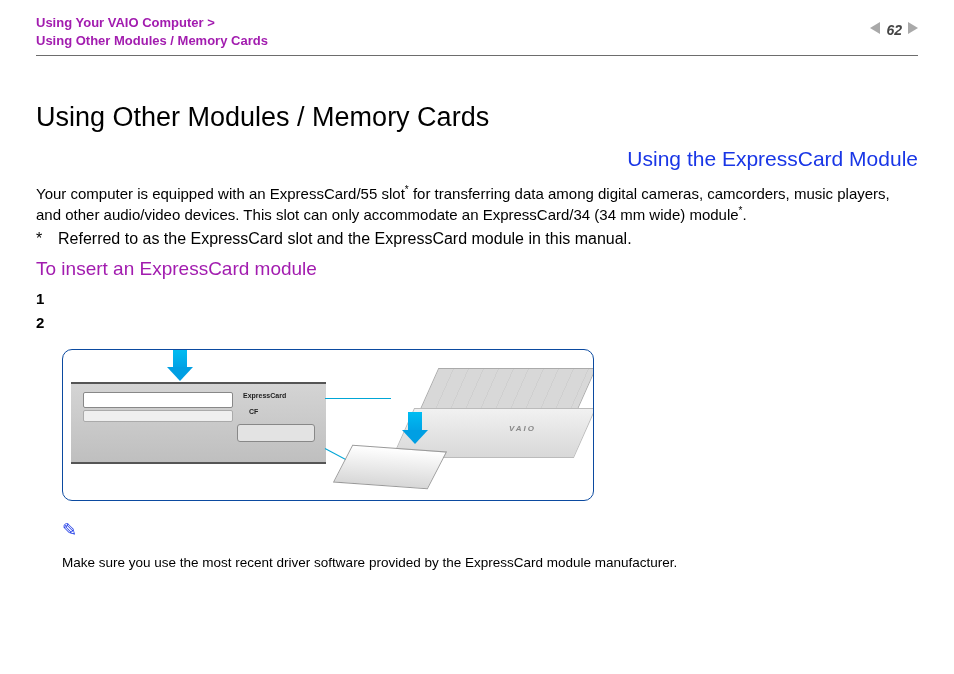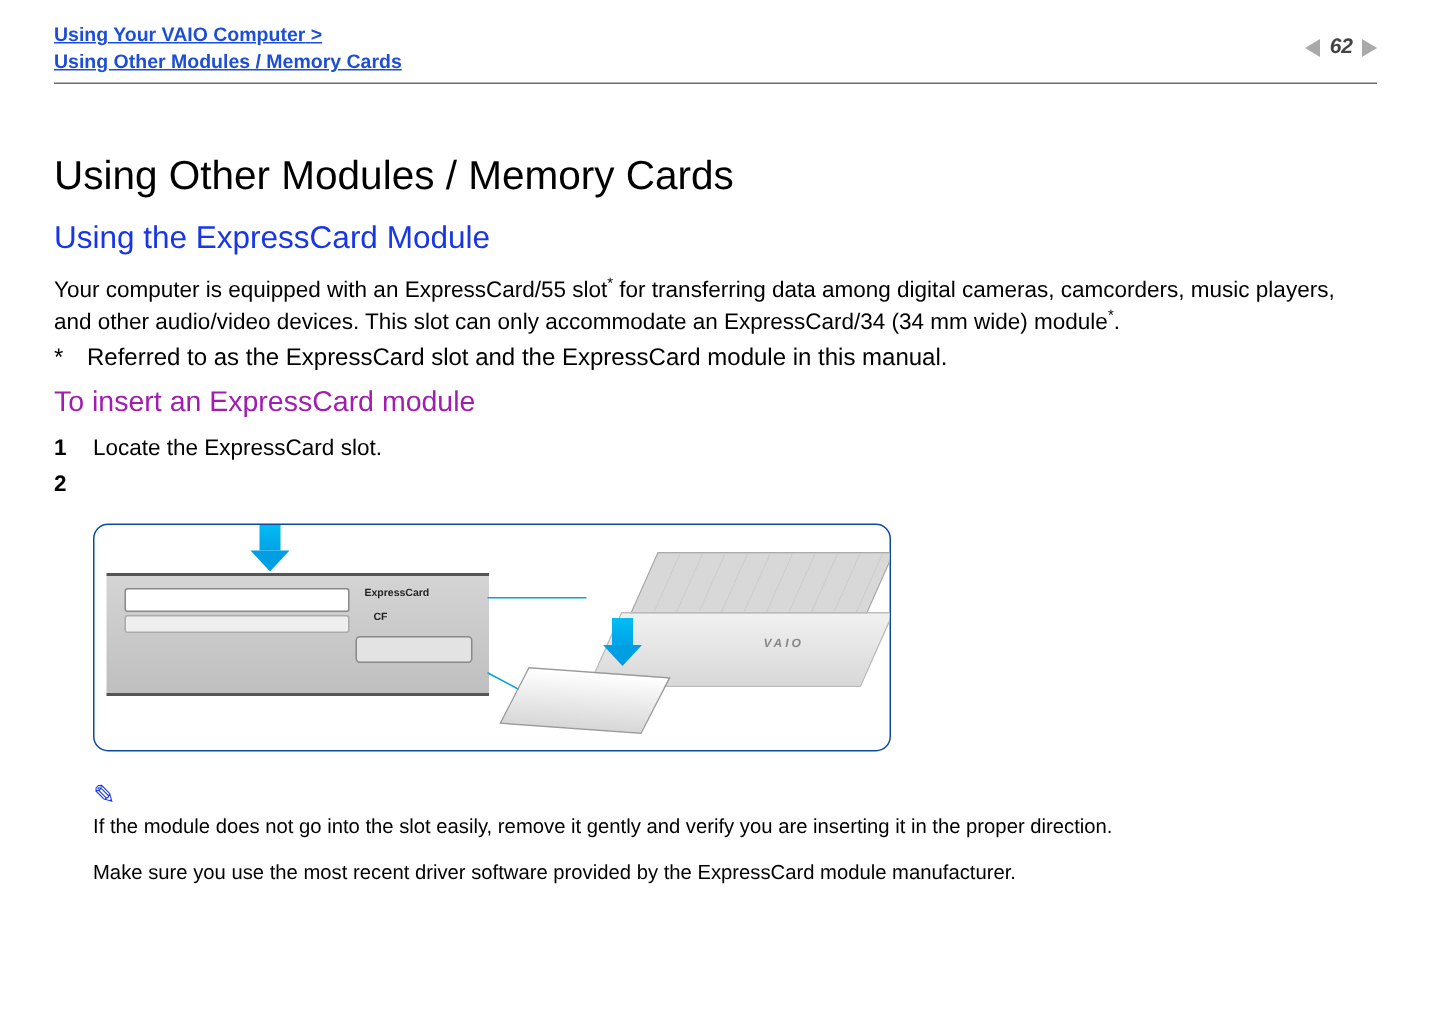--- a/index.html
+++ b/index.html
@@ -18,30 +18,29 @@
   .header {
     display: flex;
     justify-content: space-between;
     align-items: flex-start;
     border-bottom: 1px solid #6d6d6d;
     padding-bottom: 6px;
   }
   .breadcrumb {
     font-size: 13px;
     font-weight: bold;
-    color: #1d4ed8;
+    color: #a21caf;
     line-height: 1.35;
-    text-decoration: underline;
   }
   .breadcrumb .gt {
     font-weight: bold;
   }
   .pager {
     display: flex;
-    align-items: flex-end;
+    align-items: flex-start;
     gap: 6px;
     padding-top: 8px;
   }
   .pager .page-num {
     font-weight: bold;
     font-style: italic;
     font-size: 14px;
     color: #444;
   }
   .tri {
@@ -55,20 +54,21 @@
     font-weight: normal;
     font-size: 27px;
     margin: 46px 0 14px 0;
     color: #000;
   }
   h2 {
     font-weight: normal;
     font-size: 21px;
     color: #1936e6;
     margin: 0 0 12px 0;
+    text-align: right;
   }
   .body-text {
     font-size: 15px;
     line-height: 1.35;
     margin: 0 0 4px 0;
   }
   sup { font-size: 10px; }
   .footnote {
     font-size: 16px;
     color: #000;
@@ -266,21 +266,20 @@
 
   <p class="footnote">
     <span class="star">*</span><span>Referred to as the ExpressCard slot and the ExpressCard module in this manual.</span>
   </p>
 
   <h3>To insert an ExpressCard module</h3>
 
   <ol class="steps">
     <li>
       <span class="num">1</span>
-      <span>Locate the ExpressCard slot.</span>
     </li>
     <li>
       <span class="num">2</span>
     </li>
   </ol>
 
   <div class="figure-wrap">
     <div class="figure">
       <div class="dev-left">
         <div class="slot"></div>
@@ -303,17 +302,16 @@
         </div>
       <div class="arrow a2">
           <div class="shaft"></div>
           <div class="head"></div>
         </div>
     </div>
   </div>
 
   <p class="note">
     <span class="pencil-icon">✎</span><br>
-    <span>If the module does not go into the slot easily, remove it gently and verify you are inserting it in the proper direction.</span>
   </p>
   <p class="note">Make sure you use the most recent driver software provided by the ExpressCard module manufacturer.</p>
 
 </div>
 
 </body></html>

